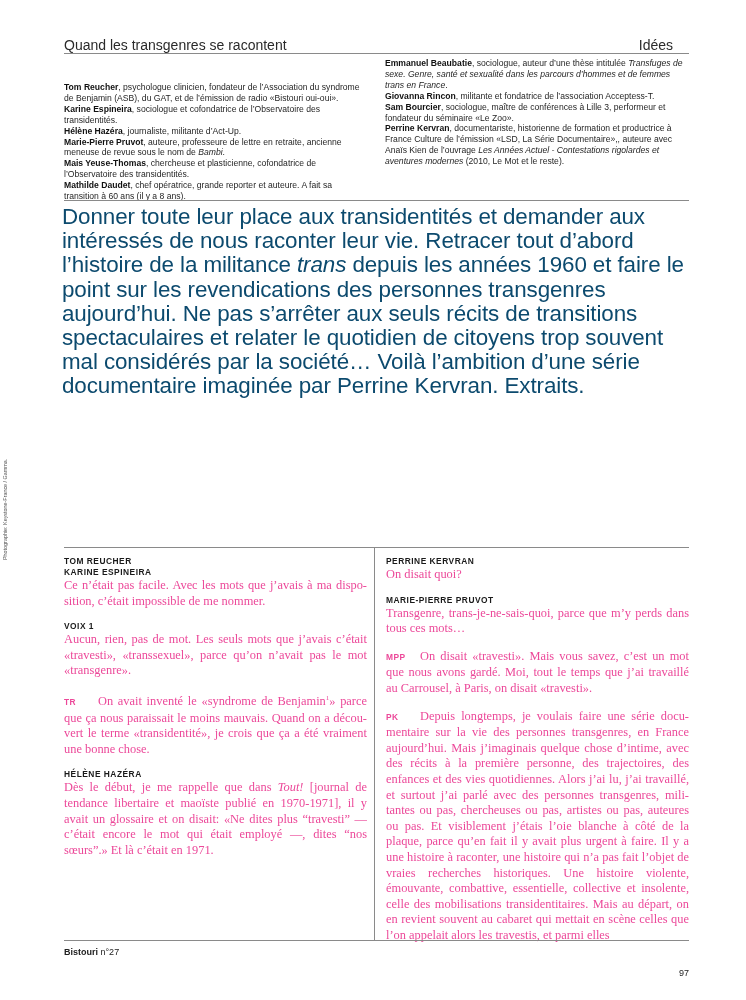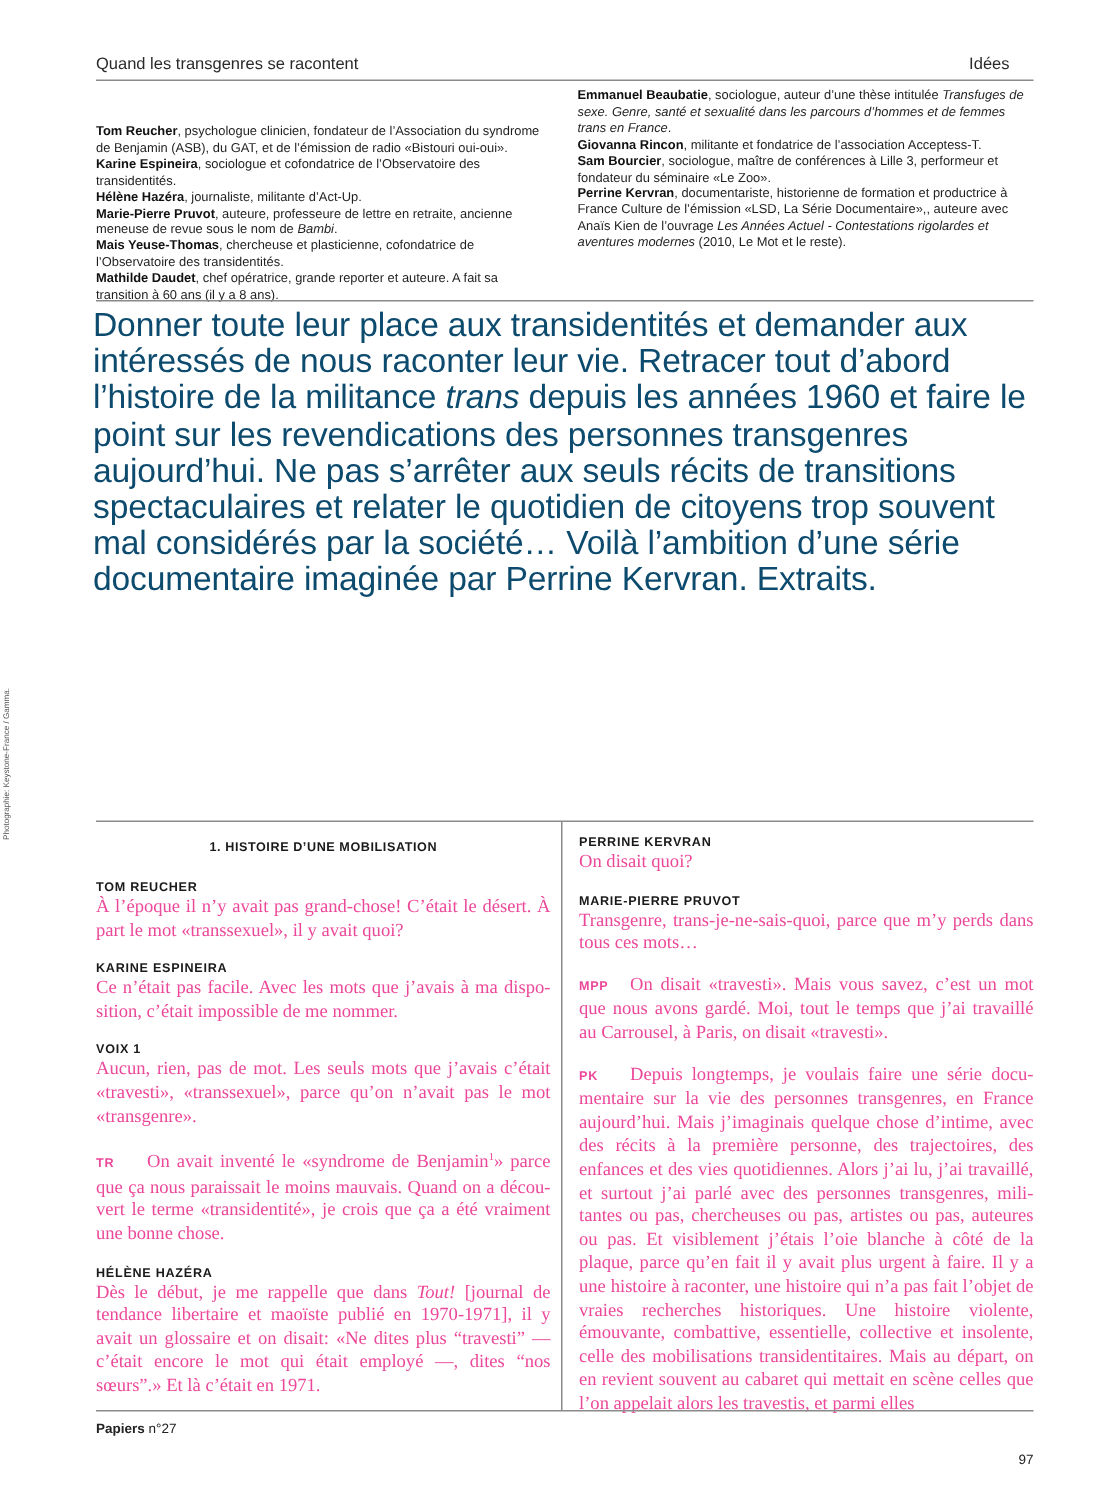--- a/index.html
+++ b/index.html
@@ -1,20 +1,20 @@
 <!DOCTYPE html>
 <html><head>
 <meta charset="utf-8">
 <style>
   html, body { margin: 0; padding: 0; background: #ffffff; }
   body { width: 746px; height: 1000px; position: relative; overflow: hidden; color: #1a1a1a; }
   .sans { font-family: "Liberation Sans", "DejaVu Sans", sans-serif; }
   .serif { font-family: "Liberation Serif", "DejaVu Serif", serif; }
 
-  .running-head { position: absolute; left: 64px; top: 37px; width: 625px; height: 14px; font-size: 11px; color: #2a2a2a; }
+  .running-head { position: absolute; left: 64px; top: 37px; width: 625px; height: 14px; font-size: 14px; color: #2a2a2a; }
   .running-head .left { position: absolute; left: 0; top: 0; }
   .running-head .right { position: absolute; right: 16px; top: 0; }
   .rule { position: absolute; left: 64px; width: 625px; height: 1px; background: #8a8a8a; }
 
   .contrib-col { position: absolute; top: 58px; width: 300px; font-size: 8.6px; line-height: 10.9px; color: #1f1f1f; }
   .contrib-col b { font-weight: bold; color: #111; }
   .contrib-col i { font-style: italic; }
   .contrib-left { left: 64px; margin-top: 24px; }
   .contrib-right { left: 385px; }
   .contrib-entry { display: block; }
@@ -70,24 +70,22 @@
 <div class="rule" style="top:200px"></div>
 
 <div class="lead sans"><span>Donner toute leur place aux transidentités et demander aux intéressés de nous raconter leur vie. Retracer tout d’abord l’histoire de la militance </span><i>trans</i><span> depuis les années 1960 et faire le point sur les revendications des personnes transgenres aujourd’hui. Ne pas s’arrêter aux seuls récits de transitions spectaculaires et relater le quotidien de citoyens trop souvent mal considérés par la société… Voilà l’ambition d’une série documentaire imaginée par Perrine Kervran. Extraits.</span></div>
 
 <div class="credit sans">Photographie: Keystone-France / Gamma.</div>
 
 <div class="rule" style="top:547px"></div>
 <div class="col-divider"></div>
 
 <div class="col col-left">
-  <div class="section-title sans">1. HISTOIRE D’UNE MOBILISATION</div>
 
   <div class="speaker sans">TOM REUCHER</div>
-  <p class="speech serif">À l’époque il n’y avait pas grand-chose! C’était le désert. À part le mot «transsexuel», il y avait quoi?</p>
 
   <div class="speaker sans">KARINE ESPINEIRA</div>
   <p class="speech serif">Ce n’était pas facile. Avec les mots que j’avais à ma dispo­sition, c’était impossible de me nommer.</p>
 
   <div class="speaker sans">VOIX 1</div>
   <p class="speech serif">Aucun, rien, pas de mot. Les seuls mots que j’avais c’était «travesti», «transsexuel», parce qu’on n’avait pas le mot «transgenre».</p>
 
   <p class="speech serif"><span class="abbr">TR</span><span>On avait inventé le «syndrome de Benjamin</span><sup>1</sup><span>» parce que ça nous paraissait le moins mauvais. Quand on a décou­vert le terme «transidentité», je crois que ça a été vraiment une bonne chose.</span></p>
 
   <div class="speaker sans">HÉLÈNE HAZÉRA</div>
@@ -101,15 +99,15 @@
   <div class="speaker sans">MARIE-PIERRE PRUVOT</div>
   <p class="speech serif">Transgenre, trans-je-ne-sais-quoi, parce que m’y perds dans tous ces mots…</p>
 
   <p class="speech serif"><span class="abbr">MPP</span><span>On disait «travesti». Mais vous savez, c’est un mot que nous avons gardé. Moi, tout le temps que j’ai travaillé au Carrousel, à Paris, on disait «travesti».</span></p>
 
   <p class="speech serif"><span class="abbr">PK</span><span>Depuis longtemps, je voulais faire une série docu­mentaire sur la vie des personnes transgenres, en France aujourd’hui. Mais j’imaginais quelque chose d’intime, avec des récits à la première personne, des trajectoires, des enfances et des vies quotidiennes. Alors j’ai lu, j’ai travaillé, et surtout j’ai parlé avec des personnes transgenres, mili­tantes ou pas, chercheuses ou pas, artistes ou pas, auteures ou pas. Et visiblement j’étais l’oie blanche à côté de la plaque, parce qu’en fait il y avait plus urgent à faire. Il y a une histoire à raconter, une histoire qui n’a pas fait l’objet de vraies recherches historiques. Une histoire violente, émouvante, combattive, essentielle, collective et insolente, celle des mobilisations transidentitaires. Mais au départ, on en revient souvent au cabaret qui mettait en scène celles que l’on appelait alors les travestis, et parmi elles</span></p>
 </div>
 
 <div class="rule" style="top:940px"></div>
 <div class="footer sans">
-  <span class="mag"><b>Papiers</b><span> n°27</span></span>
+  <span class="mag"><b>Bistouri</b><span> n°27</span></span>
   <span class="page">97</span>
 </div>
 
 </body></html>

